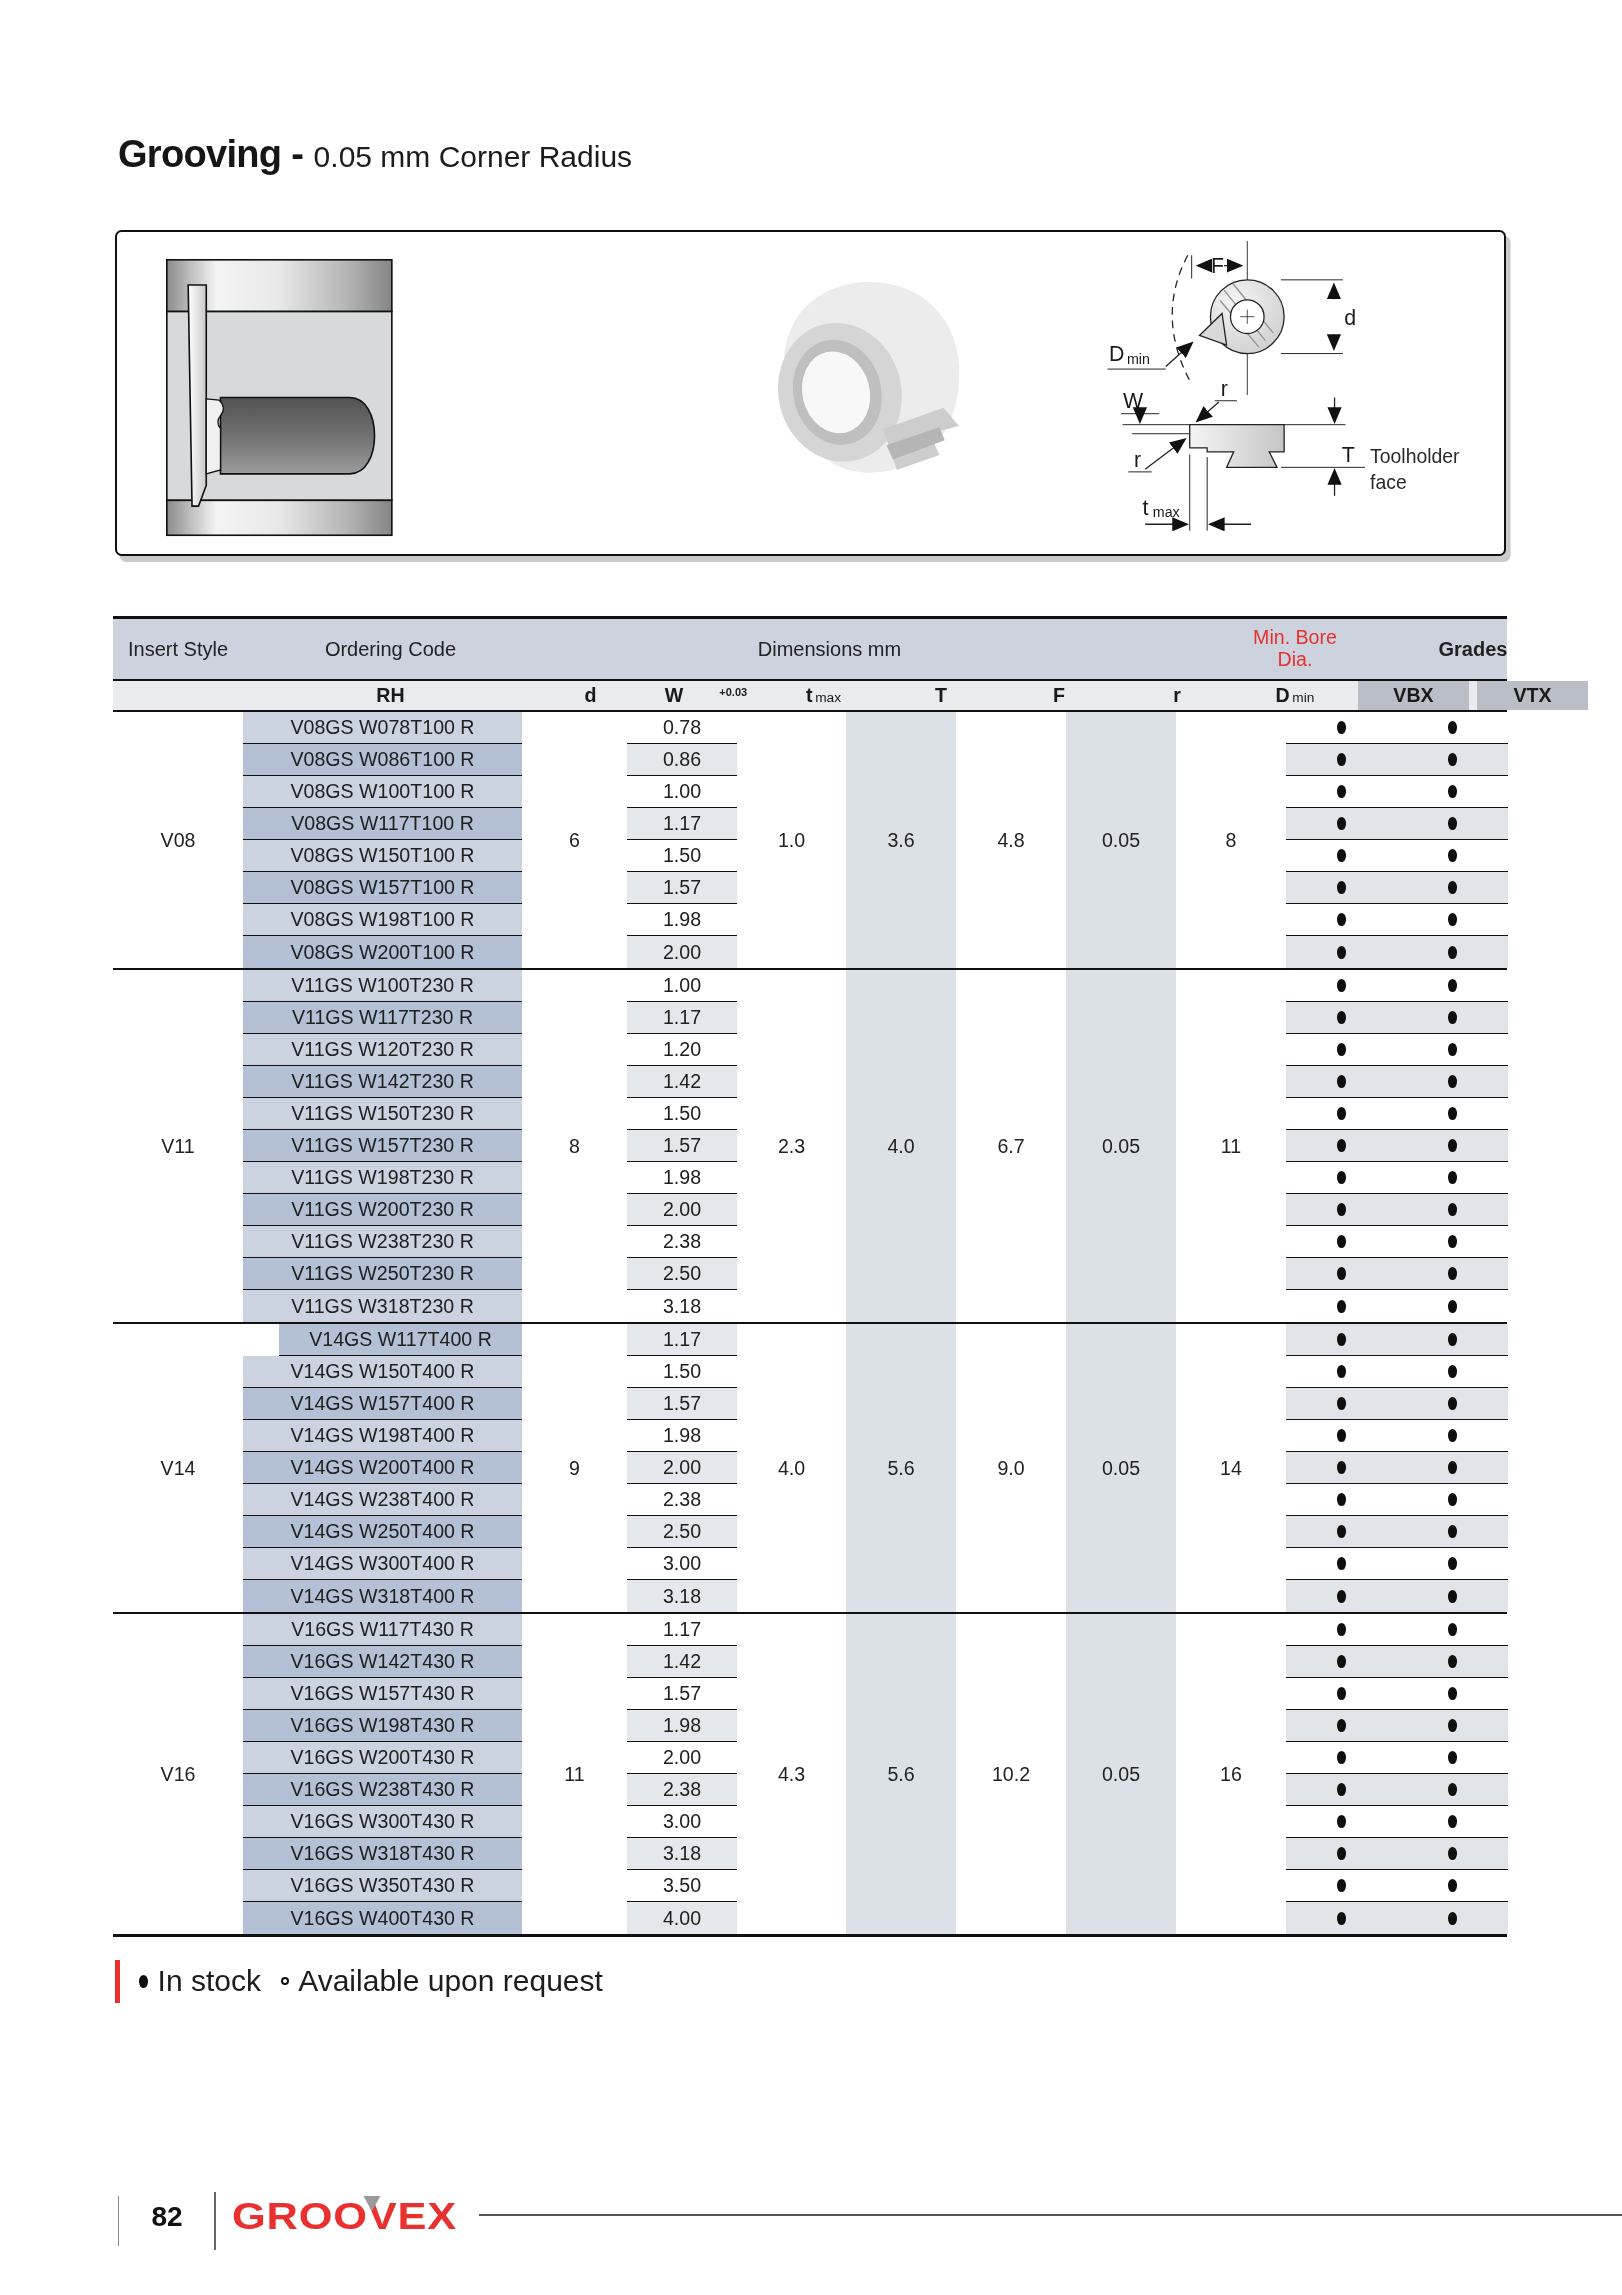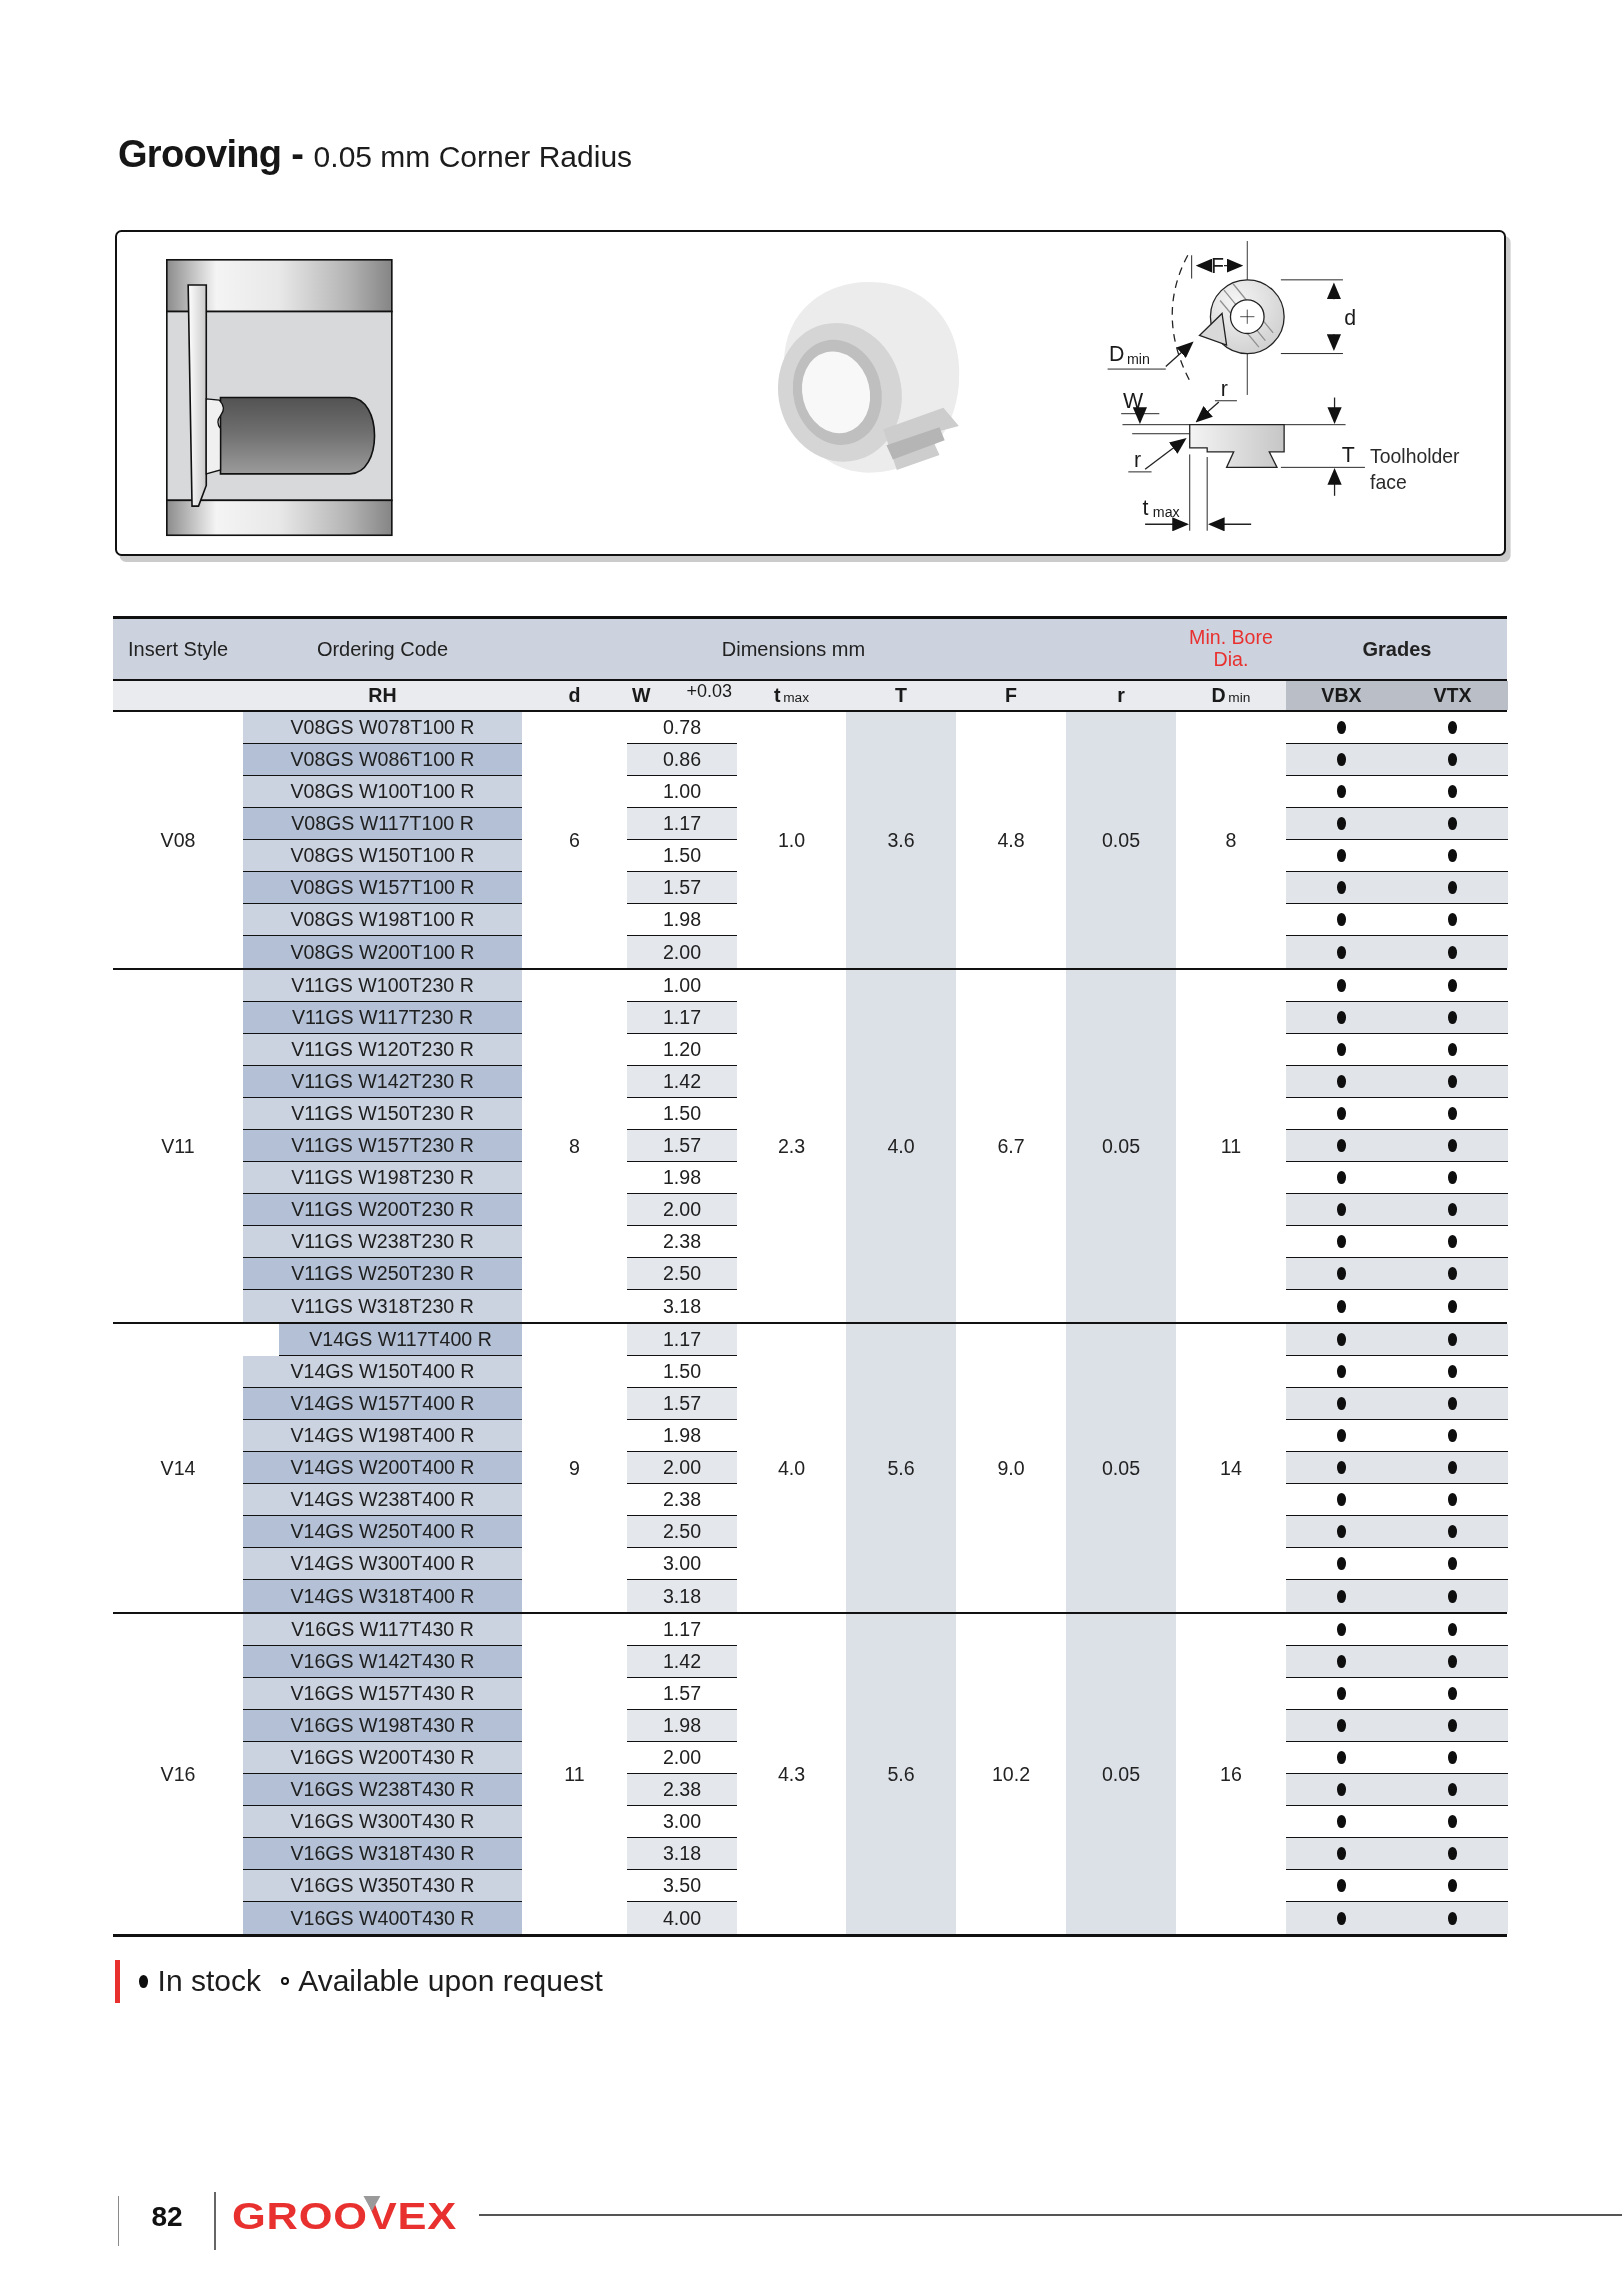--- a/index.html
+++ b/index.html
@@ -15,29 +15,29 @@
   .figbox { position:absolute; left:115px; top:230px; width:1391px; height:326px;
             border:2.6px solid #111; border-radius:6.5px; background:#fff;
             box-shadow:4.6px 5.9px 0 rgba(140,140,140,.45); box-sizing:border-box; }
   .figbox svg { display:block; width:100%; height:100%; }
   .flab { font-family:"Liberation Sans", sans-serif; font-size:33px; fill:#1a1a1a; stroke:none; }
   .flab-s { font-family:"Liberation Sans", sans-serif; font-size:22px; fill:#1a1a1a; stroke:none; }
   .flab-t { font-family:"Liberation Sans", sans-serif; font-size:30px; fill:#2a2a2a; stroke:none; }
 
   
   .tablewrap { position:absolute; left:113px; top:616px; width:1394px; }
-  .tgrid { display:grid; grid-template-columns:130px 279px 105px 110px 109px 110px 110px 110px 110px 111px 111px; }
+  .tgrid { display:grid; grid-template-columns:130px 279px 105px 110px 109px 110px 110px 110px 110px 111px 111px;gap:8px; }
   .thead1 { background:#cdd3de; border-top:3.3px solid #111; height:60px; }
   .h1 { display:flex; align-items:center; justify-content:center; font-size:20px; color:#222; text-align:center; }
   .h1.dim { grid-column:3 / span 6; padding-right:111px; }
   .h1.bore { grid-column:9; color:#e8312f; line-height:1.1; flex-direction:column; font-size:19.6px; }
   .h1.grades { grid-column:10 / span 2; font-weight:600; }
   .thead2 { background:#e9ebee; border-top:2.6px solid #111; border-bottom:2.6px solid #111; height:29px; }
   .h2 { display:flex; align-items:center; justify-content:center; font-size:19.6px; font-weight:bold; color:#1a1a1a; }
-  .h2 sup { font-size:18px; font-weight:400; margin-top:-7.9px;margin-left:36px; }
+  .h2 sup { font-size:11px; font-weight:700; margin-top:-7.9px;margin-left:36px; }
   .h2 .subm { font-size:13.7px; font-weight:400; margin-left:2.6px; margin-bottom:-3.9px; }
   .h2.gradecol { background:#babfc7; }
 
   .tgroup { display:grid; grid-template-columns:130px 279px 105px 110px 109px 110px 110px 110px 110px 111px 111px;
             border-bottom:2px solid #111; }
   .tgroup:last-child { border-bottom:3.3px solid #111; }
   .mcell { display:flex; align-items:center; justify-content:center; font-size:19.6px; color:#222; background:#fff; }
   .mcell.c-stripe { background:#dce0e7; }
   .rcell { display:flex; align-items:center; justify-content:center; font-size:19.6px; color:#202020;
            border-bottom:1.3px solid #111; box-sizing:border-box; }

